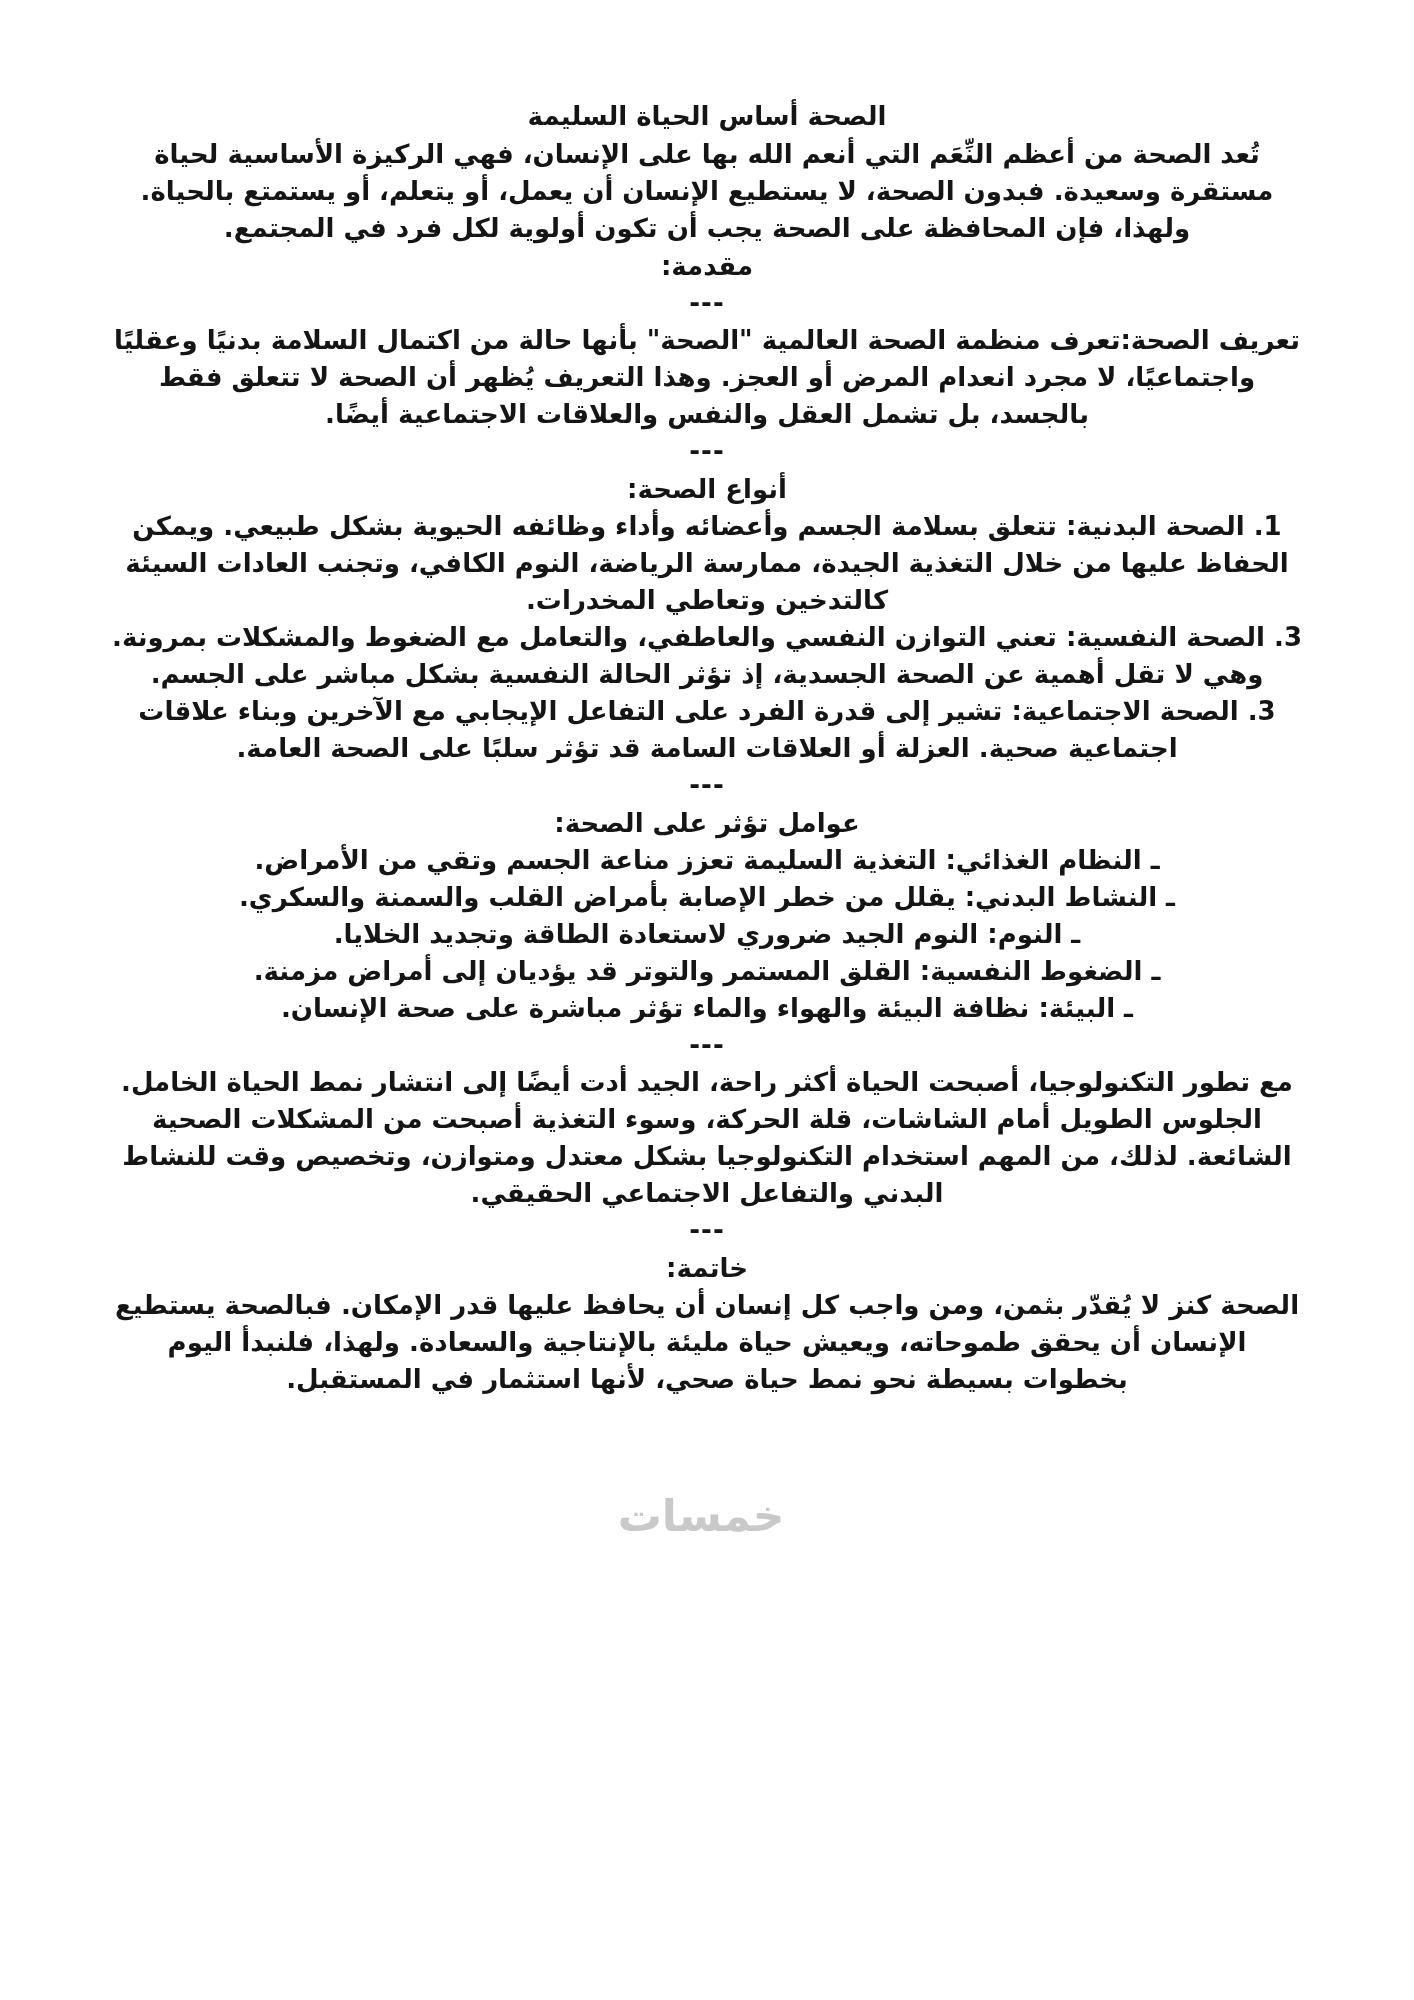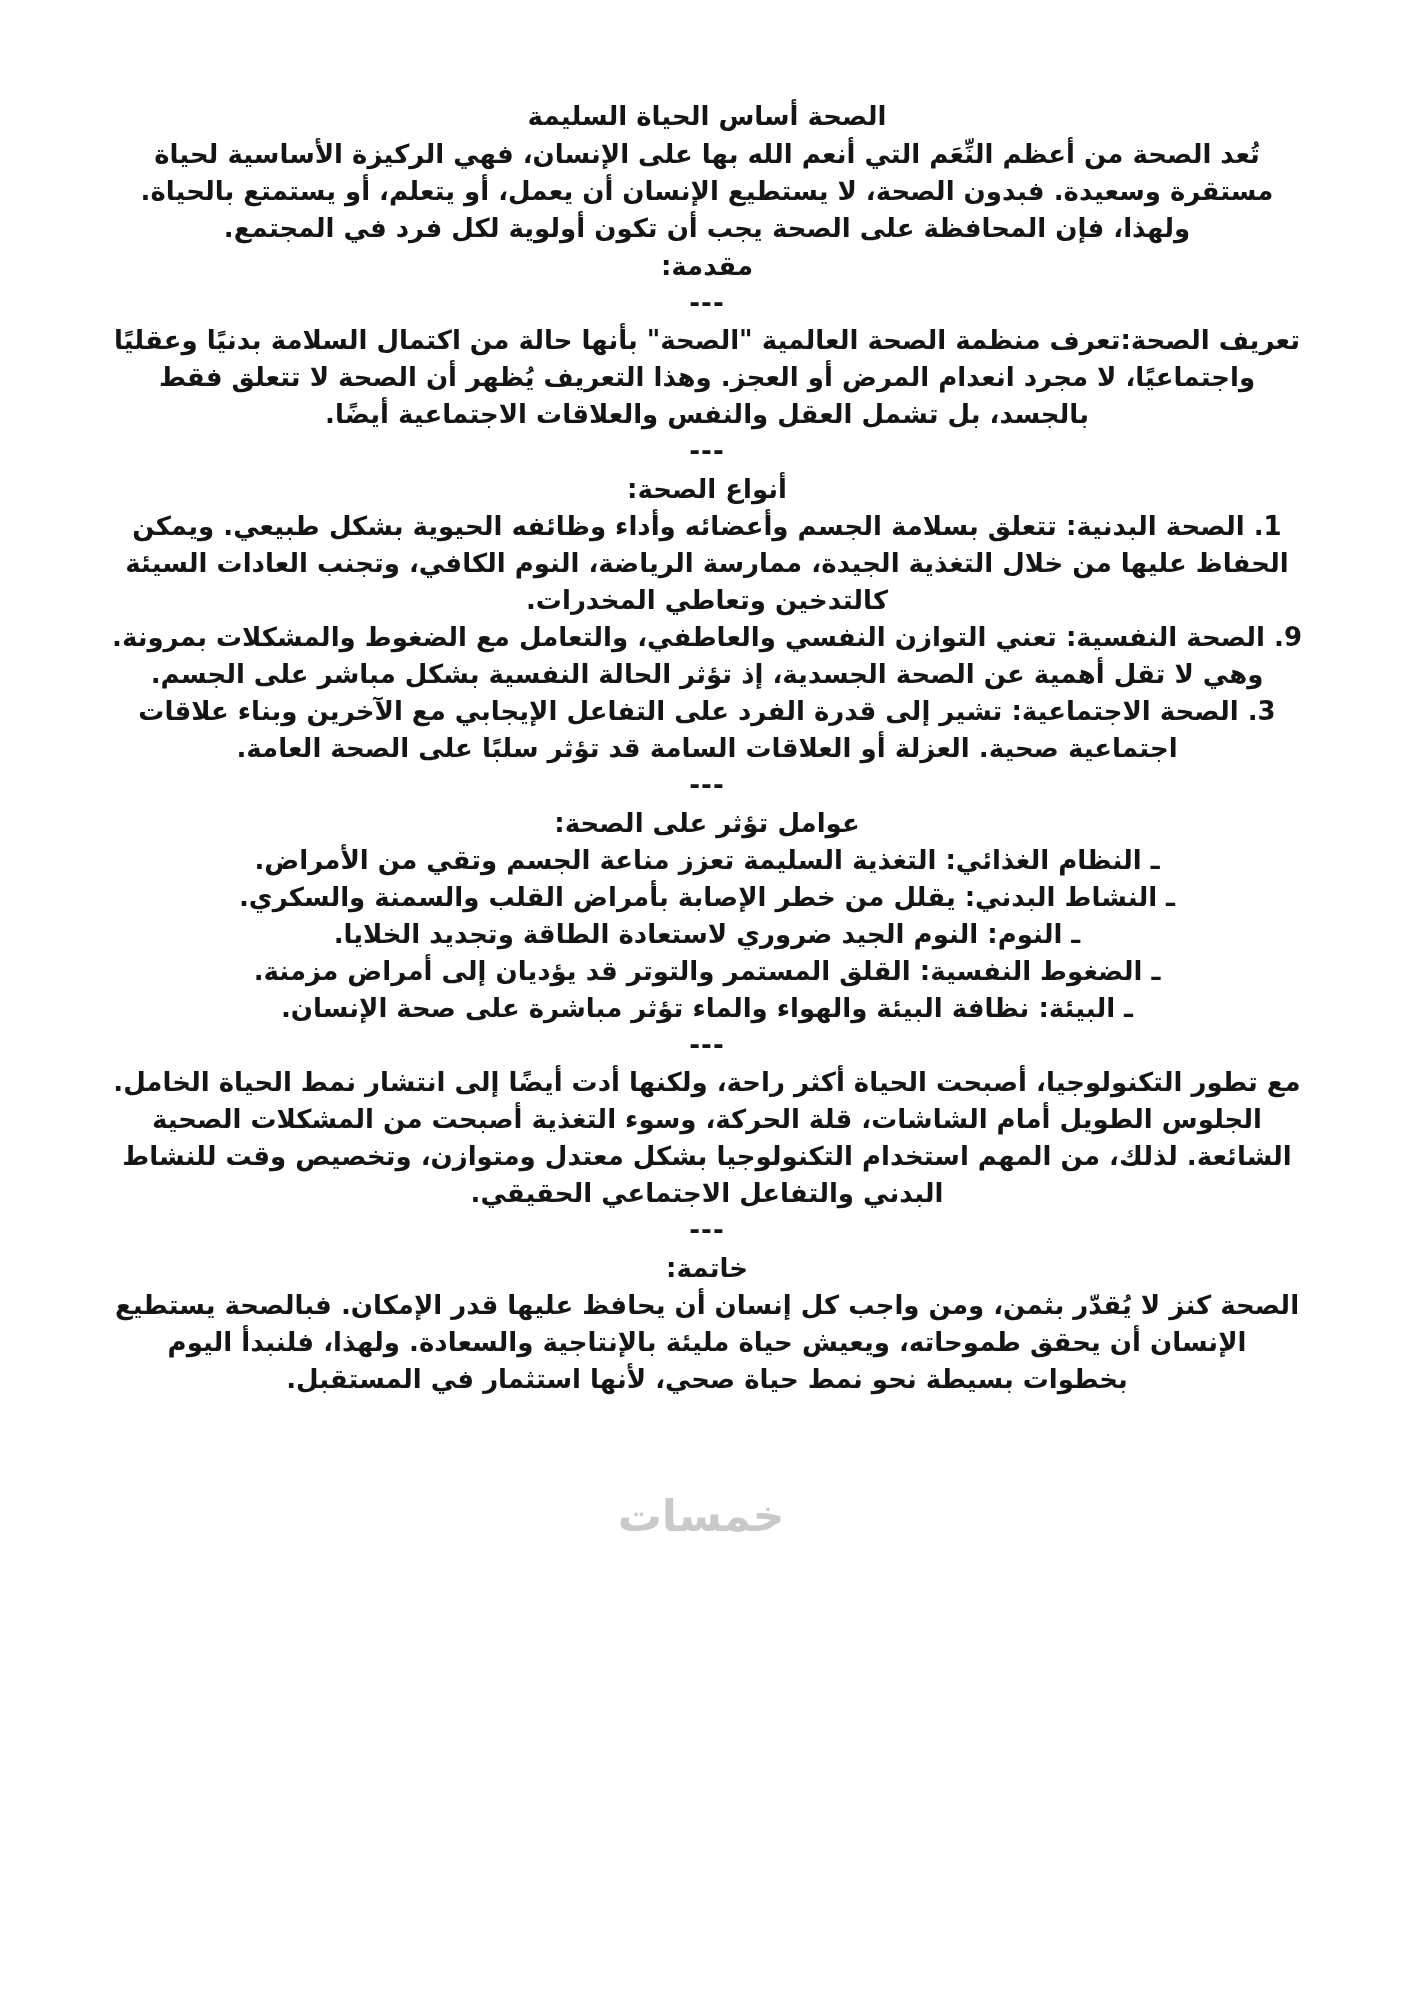--- a/index.html
+++ b/index.html
@@ -58,29 +58,29 @@
 <div class="page">
   <div class="doc" id="doc-blocks">
       <p class="block title">الصحة أساس الحياة السليمة</p>
       <p class="block paragraph">تُعد الصحة من أعظم النِّعَم التي أنعم الله بها على الإنسان، فهي الركيزة الأساسية لحياة مستقرة وسعيدة. فبدون الصحة، لا يستطيع الإنسان أن يعمل، أو يتعلم، أو يستمتع بالحياة. ولهذا، فإن المحافظة على الصحة يجب أن تكون أولوية لكل فرد في المجتمع.</p>
       <p class="block heading">مقدمة:</p>
       <p class="block separator">---</p>
       <p class="block paragraph">تعريف الصحة:تعرف منظمة الصحة العالمية "الصحة" بأنها حالة من اكتمال السلامة بدنيًا وعقليًا واجتماعيًا، لا مجرد انعدام المرض أو العجز. وهذا التعريف يُظهر أن الصحة لا تتعلق فقط بالجسد، بل تشمل العقل والنفس والعلاقات الاجتماعية أيضًا.</p>
       <p class="block separator">---</p>
       <p class="block heading">أنواع الصحة:</p>
       <p class="block paragraph">1. الصحة البدنية: تتعلق بسلامة الجسم وأعضائه وأداء وظائفه الحيوية بشكل طبيعي. ويمكن الحفاظ عليها من خلال التغذية الجيدة، ممارسة الرياضة، النوم الكافي، وتجنب العادات السيئة كالتدخين وتعاطي المخدرات.</p>
-      <p class="block paragraph">9. الصحة النفسية: تعني التوازن النفسي والعاطفي، والتعامل مع الضغوط والمشكلات بمرونة. وهي لا تقل أهمية عن الصحة الجسدية، إذ تؤثر الحالة النفسية بشكل مباشر على الجسم.</p>
+      <p class="block paragraph">3. الصحة النفسية: تعني التوازن النفسي والعاطفي، والتعامل مع الضغوط والمشكلات بمرونة. وهي لا تقل أهمية عن الصحة الجسدية، إذ تؤثر الحالة النفسية بشكل مباشر على الجسم.</p>
       <p class="block paragraph">3. الصحة الاجتماعية: تشير إلى قدرة الفرد على التفاعل الإيجابي مع الآخرين وبناء علاقات اجتماعية صحية. العزلة أو العلاقات السامة قد تؤثر سلبًا على الصحة العامة.</p>
       <p class="block separator">---</p>
       <p class="block heading">عوامل تؤثر على الصحة:</p>
       <p class="block list-item">ـ النظام الغذائي: التغذية السليمة تعزز مناعة الجسم وتقي من الأمراض.</p>
       <p class="block list-item">ـ النشاط البدني: يقلل من خطر الإصابة بأمراض القلب والسمنة والسكري.</p>
       <p class="block list-item">ـ النوم: النوم الجيد ضروري لاستعادة الطاقة وتجديد الخلايا.</p>
       <p class="block list-item">ـ الضغوط النفسية: القلق المستمر والتوتر قد يؤديان إلى أمراض مزمنة.</p>
       <p class="block list-item">ـ البيئة: نظافة البيئة والهواء والماء تؤثر مباشرة على صحة الإنسان.</p>
       <p class="block separator">---</p>
-      <p class="block paragraph">مع تطور التكنولوجيا، أصبحت الحياة أكثر راحة، ولكنها أدت أيضًا إلى انتشار نمط الحياة الخامل. الجلوس الطويل أمام الشاشات، قلة الحركة، وسوء التغذية أصبحت من المشكلات الصحية الشائعة. لذلك، من المهم استخدام التكنولوجيا بشكل معتدل ومتوازن، وتخصيص وقت للنشاط البدني والتفاعل الاجتماعي الحقيقي.</p>
+      <p class="block paragraph">مع تطور التكنولوجيا، أصبحت الحياة أكثر راحة، الجيد أدت أيضًا إلى انتشار نمط الحياة الخامل. الجلوس الطويل أمام الشاشات، قلة الحركة، وسوء التغذية أصبحت من المشكلات الصحية الشائعة. لذلك، من المهم استخدام التكنولوجيا بشكل معتدل ومتوازن، وتخصيص وقت للنشاط البدني والتفاعل الاجتماعي الحقيقي.</p>
       <p class="block separator">---</p>
       <p class="block heading">خاتمة:</p>
       <p class="block paragraph">الصحة كنز لا يُقدّر بثمن، ومن واجب كل إنسان أن يحافظ عليها قدر الإمكان. فبالصحة يستطيع الإنسان أن يحقق طموحاته، ويعيش حياة مليئة بالإنتاجية والسعادة. ولهذا، فلنبدأ اليوم بخطوات بسيطة نحو نمط حياة صحي، لأنها استثمار في المستقبل.</p>
     </div>
   <div class="watermark">خمسات</div>
 </div>
 
 </body></html>

